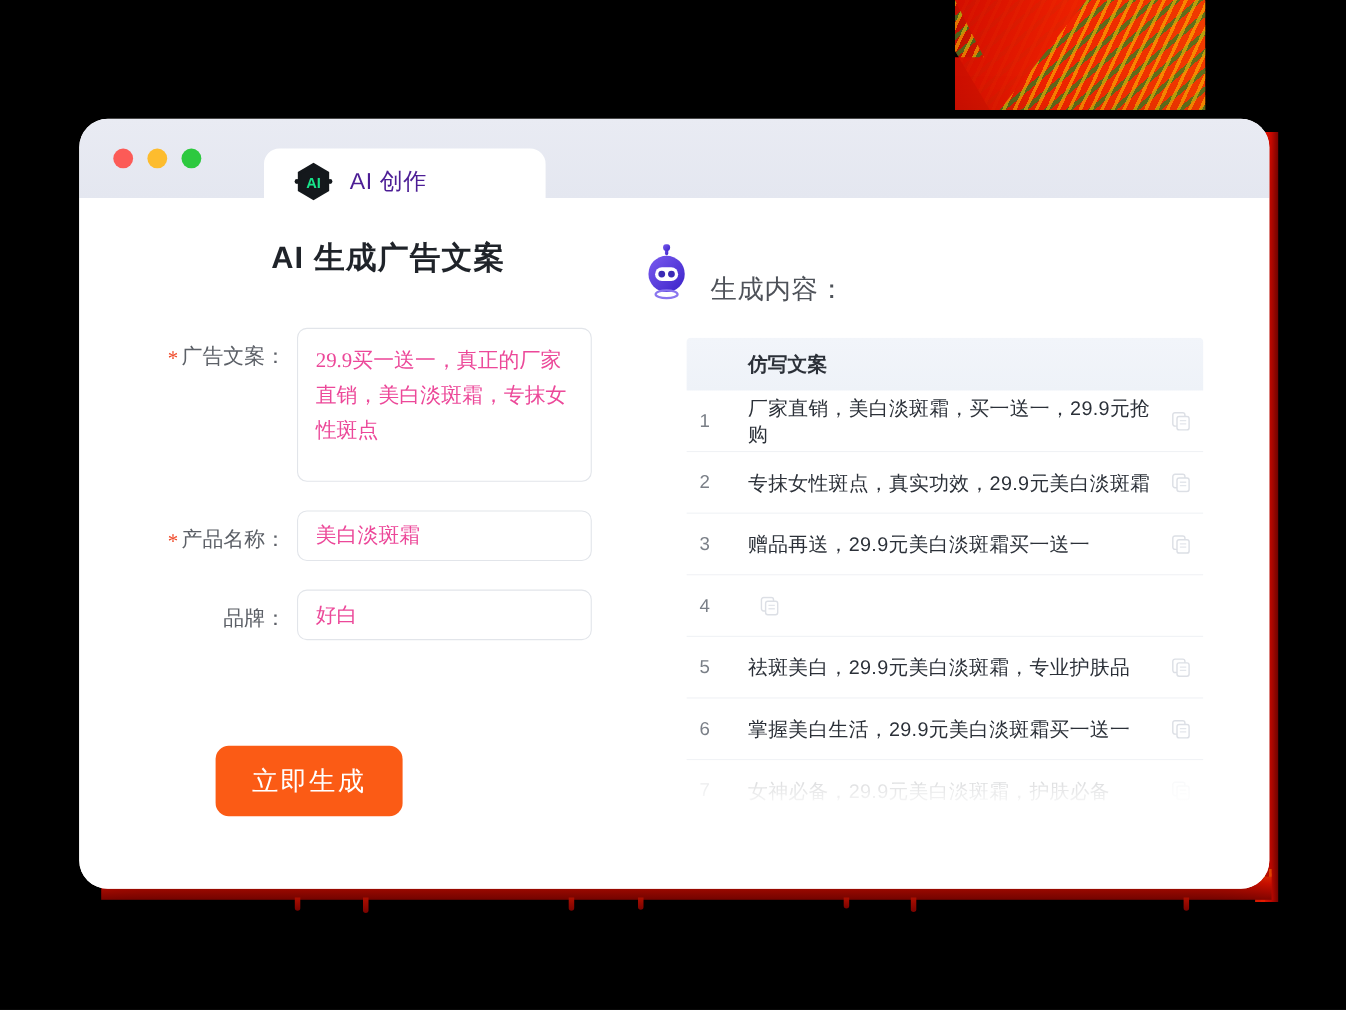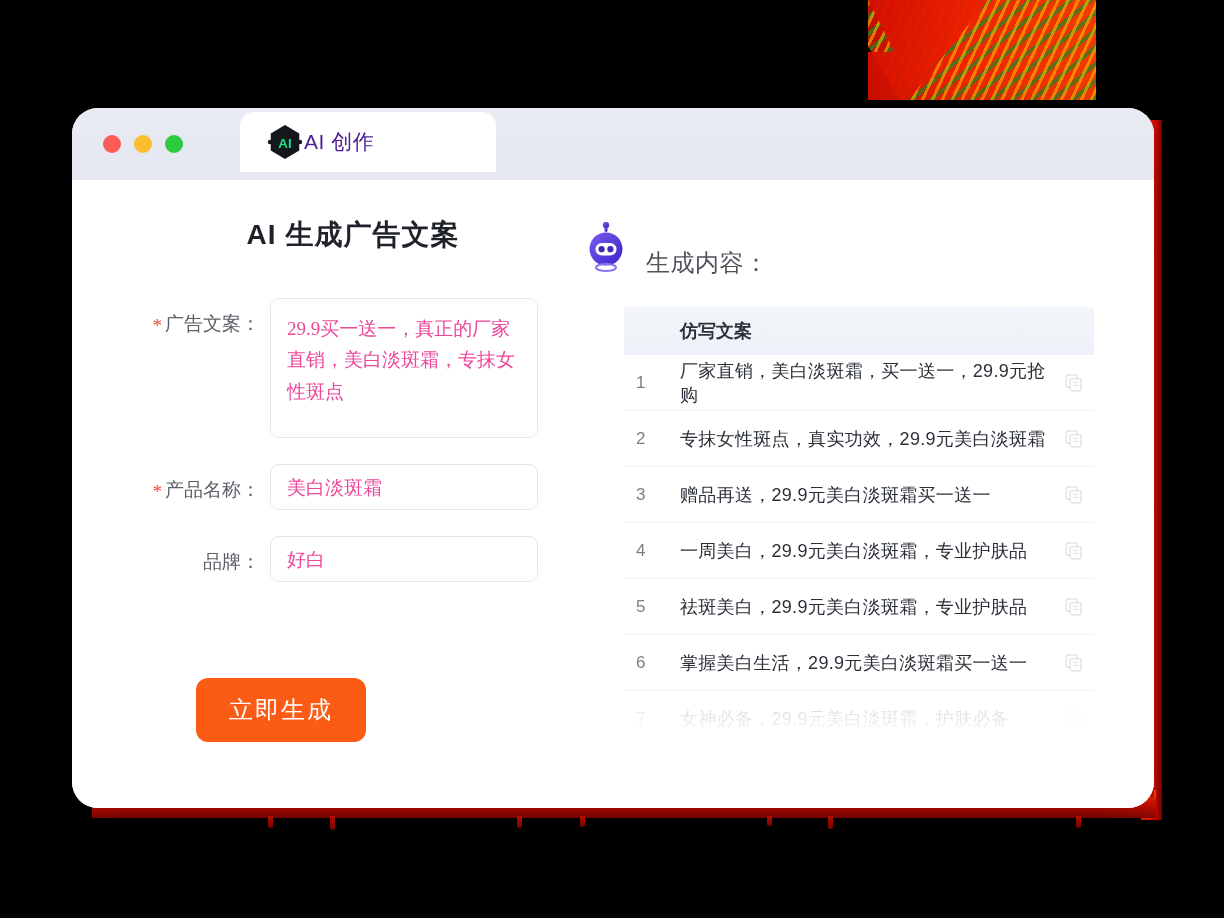--- a/index.html
+++ b/index.html
@@ -120,29 +120,30 @@
     gap: 13px;
   }
   .dot { width: 18px; height: 18px; border-radius: 50%; }
   .dot.red    { background: #fc5b57; }
   .dot.yellow { background: #fdbc2e; }
   .dot.green  { background: #2dc93f; }
 
   .tab {
     position: absolute;
     left: 168px;
-    top: 4px;
+    top: 27px;
     width: 256px;
     height: 60px;
     background: #ffffff;
     border-radius: 14px 14px 0 0;
     display: flex;
     align-items: center;
     padding-left: 26px;
     box-sizing: border-box;
+    gap: 14px;
   }
   .tab-label {
     font-size: 21px;
     color: #4c1d95;
     letter-spacing: .5px;
   }
   .ai-hex { width: 38px; height: 38px; display: block; }
 
   
   .content {
@@ -408,21 +409,20 @@
               <rect x="1.2" y="1.2" width="11" height="12.2" rx="2" fill="none" stroke="#dcdfe5" stroke-width="1.3"></rect>
               <rect x="5" y="4.6" width="11" height="12.2" rx="2" fill="#ffffff" stroke="#dcdfe5" stroke-width="1.3"></rect>
               <line x1="7.6" y1="8.4" x2="13.4" y2="8.4" stroke="#e3e6eb" stroke-width="1.2"></line>
               <line x1="7.6" y1="11.4" x2="13.4" y2="11.4" stroke="#e3e6eb" stroke-width="1.2"></line>
             </svg>
           </div>
         </div>
 
         <div class="row">
           <div class="idx">4</div>
-          <div class="txt">一周美白，29.9元美白淡斑霜，专业护肤品</div>
           <div class="copy">
             <svg width="18" height="18" viewBox="0 0 18 18">
               <rect x="1.2" y="1.2" width="11" height="12.2" rx="2" fill="none" stroke="#dcdfe5" stroke-width="1.3"></rect>
               <rect x="5" y="4.6" width="11" height="12.2" rx="2" fill="#ffffff" stroke="#dcdfe5" stroke-width="1.3"></rect>
               <line x1="7.6" y1="8.4" x2="13.4" y2="8.4" stroke="#e3e6eb" stroke-width="1.2"></line>
               <line x1="7.6" y1="11.4" x2="13.4" y2="11.4" stroke="#e3e6eb" stroke-width="1.2"></line>
             </svg>
           </div>
         </div>
 

